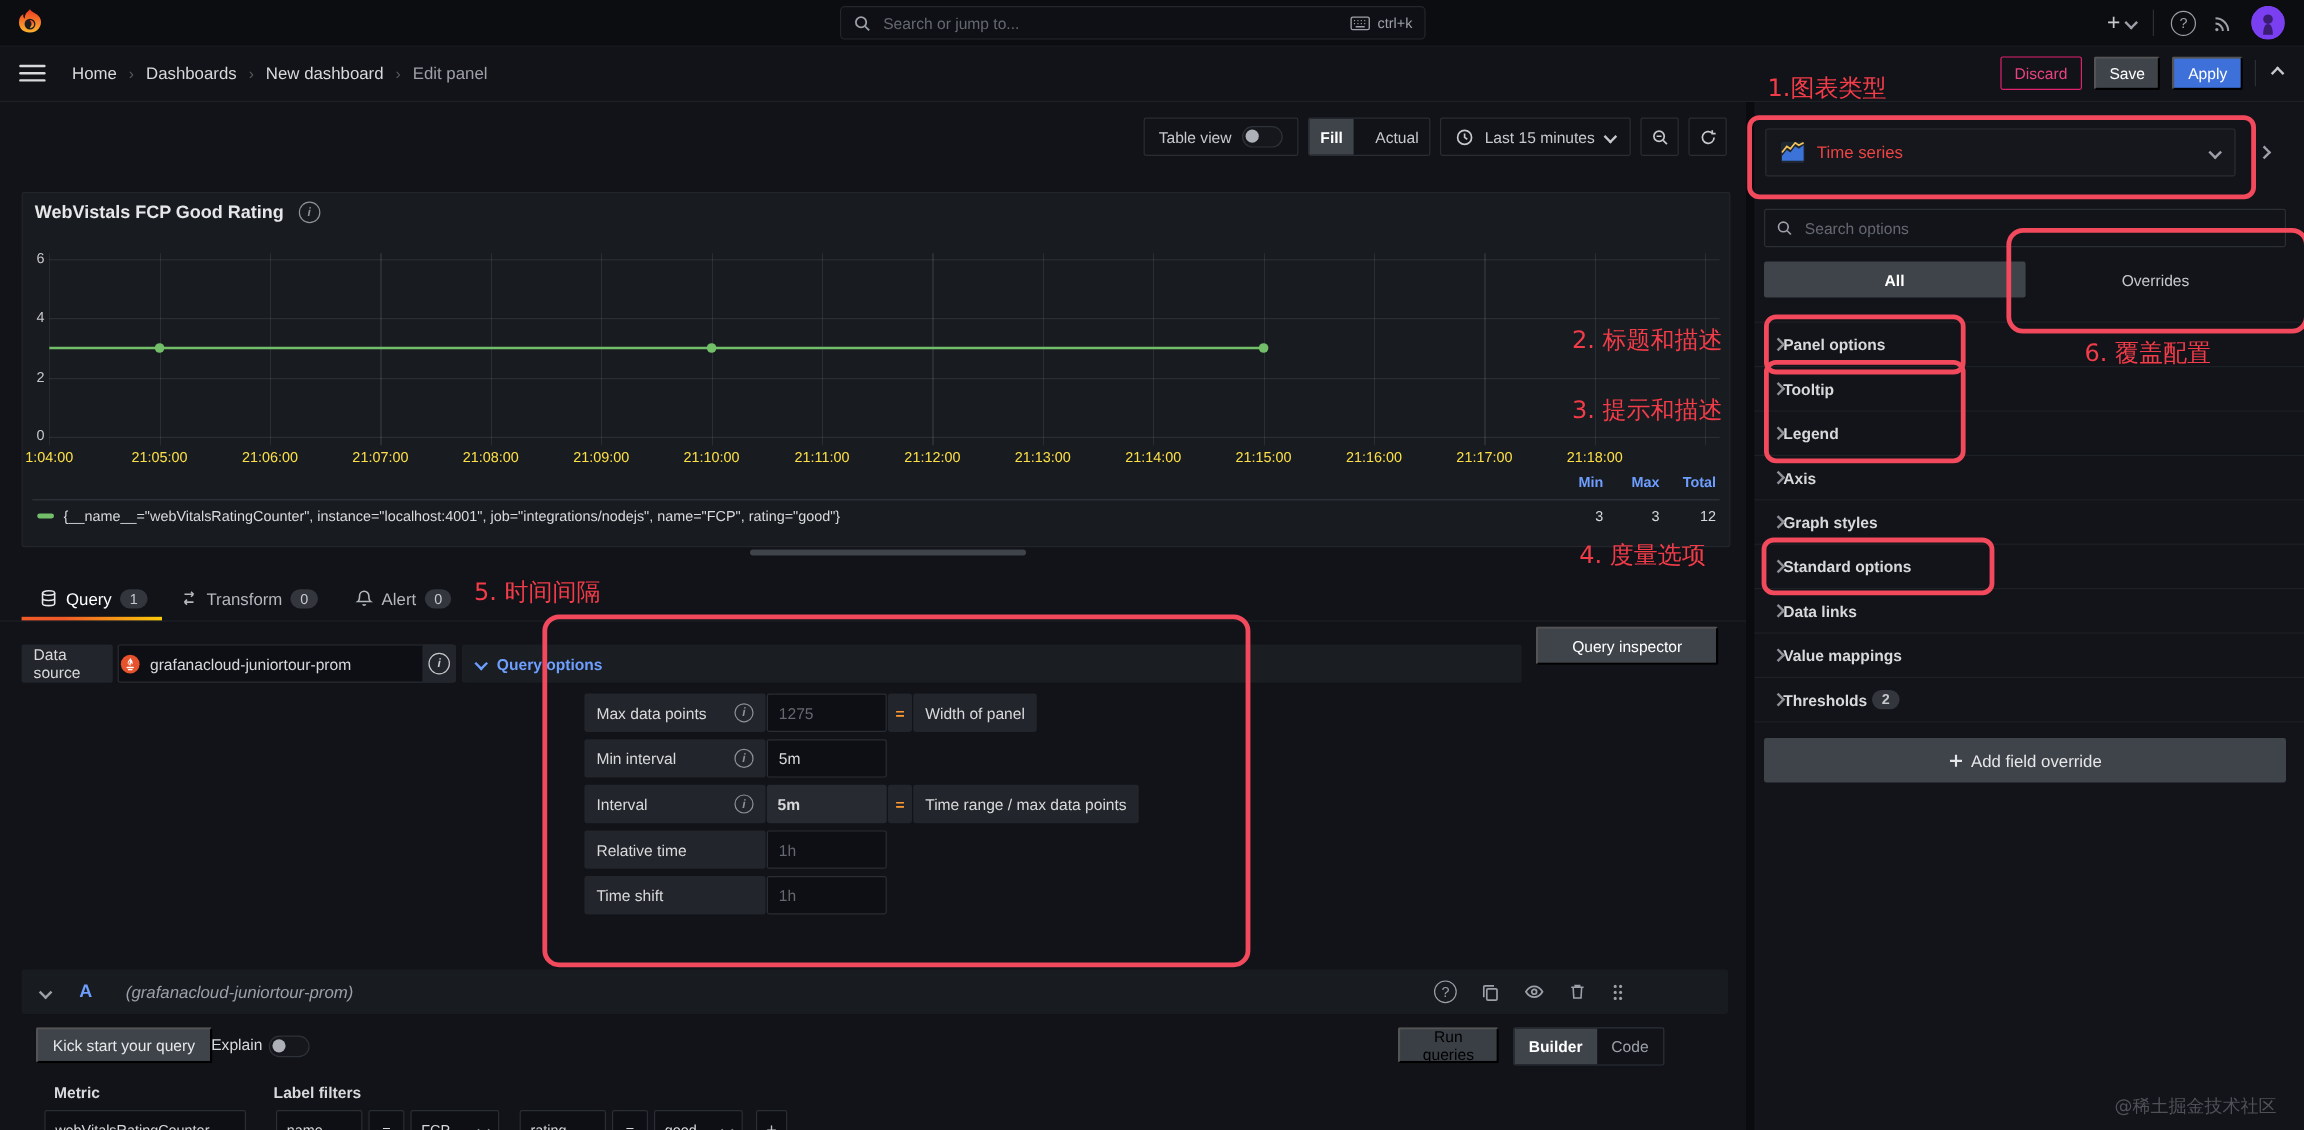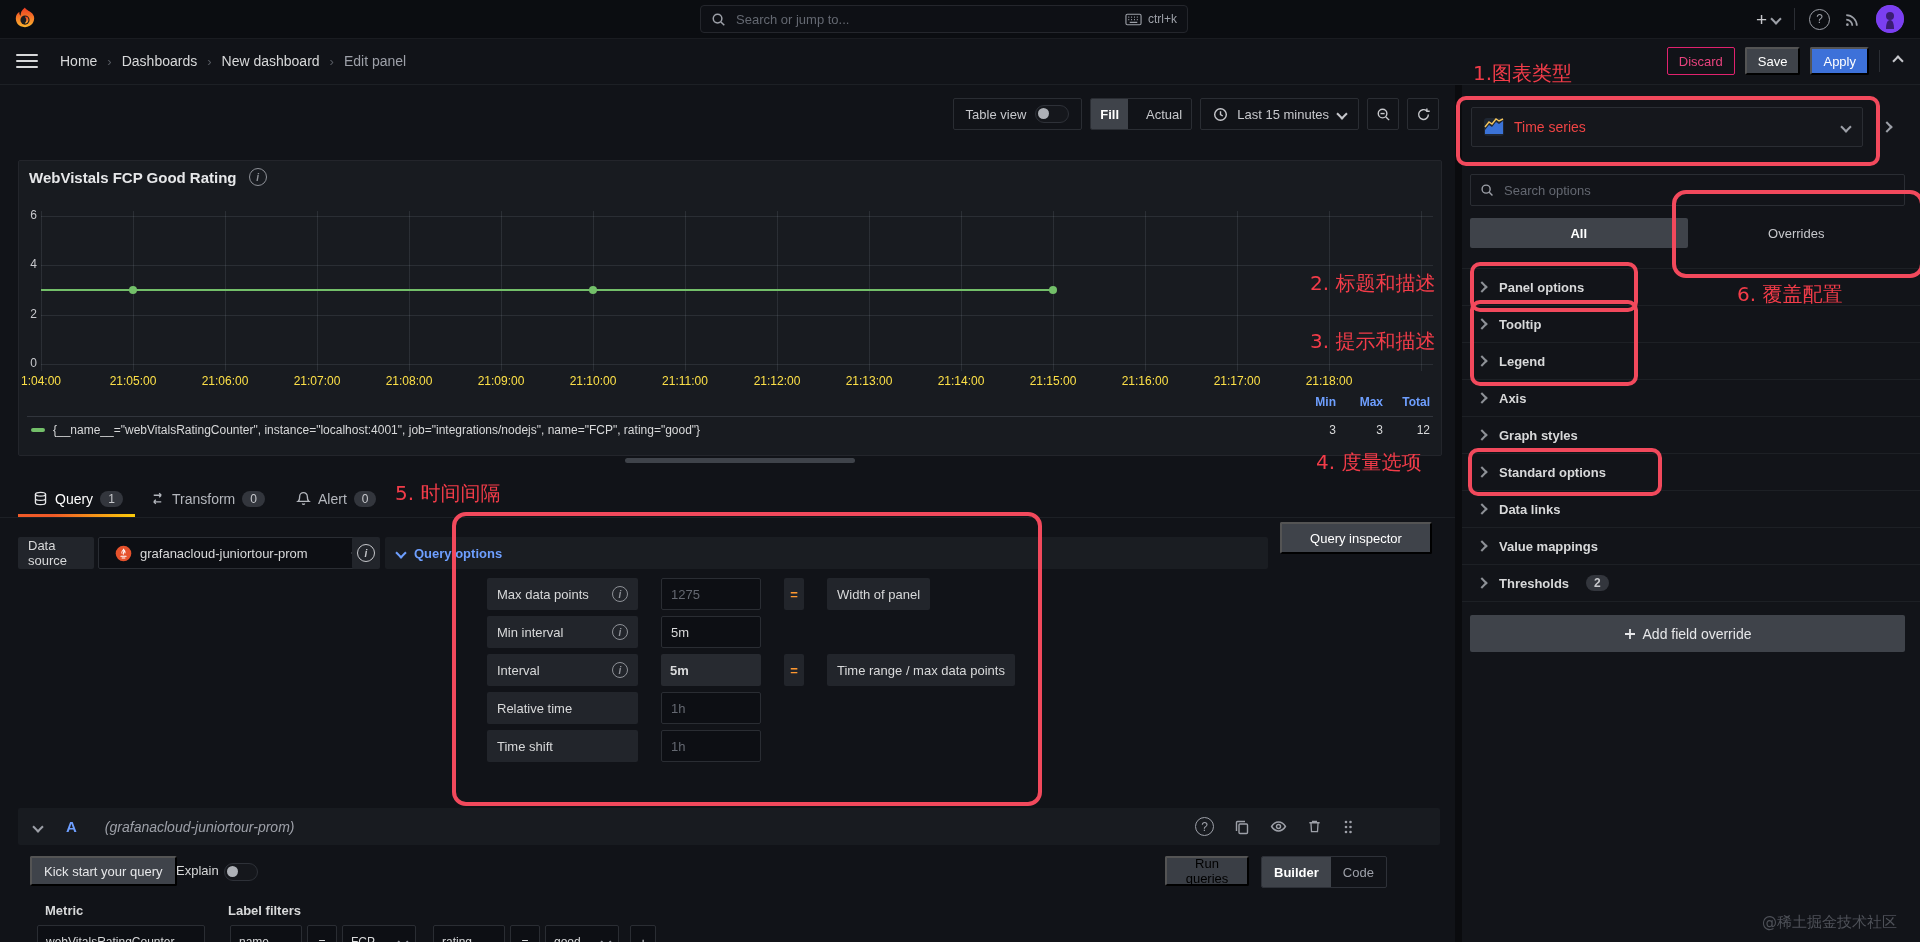--- a/index.html
+++ b/index.html
@@ -82,29 +82,29 @@
   
   .qtabs{position:absolute;top:396px;left:0;width:1455px;height:37px;border-bottom:1px solid #1d2025}
   .qtab{position:absolute;top:0;height:37px;display:flex;align-items:center;gap:7px;font-size:14px;color:#b4b7bd;cursor:pointer}
   .qtab.active{color:#fff}
   .badge{background:#33363d;color:#c7c8cc;border-radius:9px;padding:1px 8px;font-size:12px}
   .tabline{position:absolute;left:18px;top:34px;width:117px;height:3px;background:linear-gradient(90deg,#f05a28 30%,#fbca0a 99%)}
 
   
   .glabel{background:#22252b;border-radius:2px;display:flex;align-items:center;padding:0 10px;font-size:13px;color:#d8d9da;box-sizing:border-box;height:32px}
   .ds-label{position:absolute;left:18px;top:453px;width:76px}
-  .ds-select{position:absolute;left:98px;top:453px;width:280px;height:32px;background:#0d0f14;border:1px solid #2a2d33;border-radius:2px;display:flex;align-items:center;padding:0 16px;gap:8px;box-sizing:border-box;color:#d8d9da;cursor:pointer}
+  .ds-select{position:absolute;left:98px;top:453px;width:280px;height:32px;background:#0d0f14;border:1px solid #2a2d33;border-radius:2px;display:flex;align-items:center;padding:0 1px;gap:8px;box-sizing:border-box;color:#d8d9da;cursor:pointer}
   .ds-select .chv{margin-left:auto;color:#9da0a8}
   .ds-info{position:absolute;left:352px;top:453px;width:28px;justify-content:center;cursor:pointer}
   .qo-head{position:absolute;left:385px;top:453px;width:883px;height:32px;background:#1a1d22;border-radius:2px;display:flex;align-items:center;padding:0 12px;gap:9px;box-sizing:border-box;color:#6e9fff;font-weight:600;cursor:pointer}
   .inspector{position:absolute;left:1280px;top:438px;width:152px;height:32px}
 
   
   .qo-fields{position:absolute;left:487px;top:494px}
-  .frow{display:flex;gap:23px;margin-bottom:6px;height:32px}
+  .frow{display:flex;gap:1px;margin-bottom:6px;height:32px}
   .flabel{width:151px;background:#22252b;border-radius:2px;display:flex;align-items:center;justify-content:space-between;padding:0 10px;box-sizing:border-box;font-size:13px}
   .finput{width:100px;background:#0d0f14;border:1px solid #2a2d33;border-radius:2px;color:#d8d9da;padding:0 9px;font-size:13px;box-sizing:border-box;font-family:inherit}
   .fstatic{width:100px;background:#272a30;border-radius:2px;display:flex;align-items:center;padding:0 9px;box-sizing:border-box;font-weight:600}
   .feq{width:20px;background:#22252b;border-radius:2px;color:#ff9830;display:flex;align-items:center;justify-content:center;font-weight:700}
   .fnote{background:#22252b;border-radius:2px;display:flex;align-items:center;padding:0 10px;font-size:13px;color:#d8d9da}
 
   
   .qrow{position:absolute;left:18px;top:724px;width:1422px;height:37px;background:#181b20;border-radius:2px;display:flex;align-items:center}
   .qrow .chv{margin-left:16px;color:#9da0a8;cursor:pointer}
   .refid{margin-left:24px;color:#6e9fff;font-weight:700;font-size:15px}
@@ -133,21 +133,21 @@
   .ts-select .lbl{font-size:14px;color:#ef4444}
   .ts-select .chv{margin-left:auto;color:#9da0a8}
   .ts-open{position:absolute;left:409px;top:23px;width:32px;height:40px;display:flex;align-items:center;justify-content:center;color:#9da0a8;cursor:pointer}
   .sb-search{position:absolute;left:8px;top:90px;width:435px;height:32px;border:1px solid #2a2d33;border-radius:2px;background:transparent;display:flex;align-items:center;padding:0 9px;gap:8px;box-sizing:border-box}
   .sb-search input{flex:1;background:transparent;border:none;color:#d8d9da;font-size:13px;font-family:inherit}
   .sb-tabs{position:absolute;left:8px;top:134px;width:435px;height:30px;display:flex}
   .sb-tab{flex:1;display:flex;align-items:center;justify-content:center;font-size:13px;cursor:pointer}
   .sb-tab.active{background:#3f434a;color:#fff;font-weight:700;border-radius:2px}
   .sb-tab.idle{color:#c7c8cc}
   .sections{position:absolute;left:0;top:184px;width:458px;border-top:1px solid #1d2025}
-  .sec{height:37px;border-bottom:1px solid #1d2025;display:flex;align-items:center;padding-left:16px;gap:13px;font-size:13px;font-weight:600;color:#d8d9da;cursor:pointer;box-sizing:border-box}
+  .sec{height:37px;border-bottom:1px solid #1d2025;display:flex;align-items:center;padding-left:16px;font-size:13px;font-weight:600;color:#d8d9da;cursor:pointer;box-sizing:border-box}
   .sec .chv{color:#8e9197}
   .sec .badge{margin-left:4px}
   .add-ovr{position:absolute;left:8px;top:531px;width:435px;height:37px;background:#3f434a;border-radius:2px;display:flex;align-items:center;justify-content:center;gap:7px;font-size:14px;color:#e6e7e9;cursor:pointer}
   .watermark{position:absolute;left:300px;top:829px;color:#4e5158;font-size:15px;pointer-events:none;font-family:"DejaVu Sans","Liberation Sans",sans-serif}
 </style>
 </head>
 <body>
 
 <div class="topbar">
   <div class="logo">

